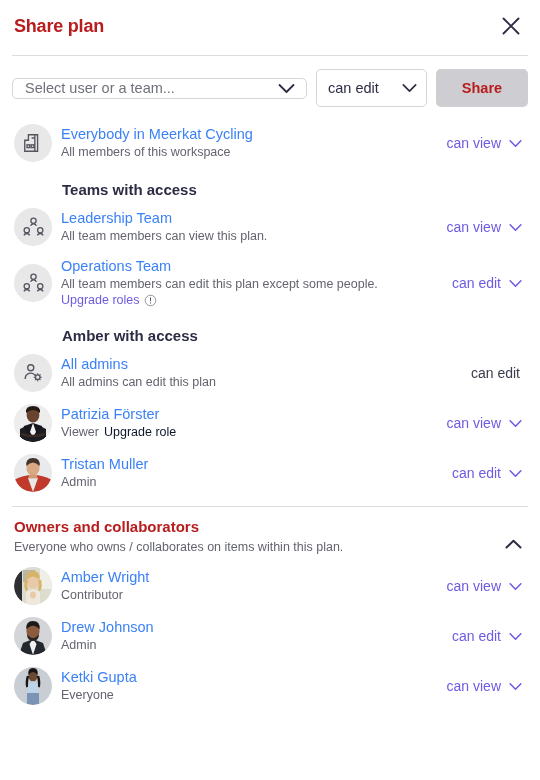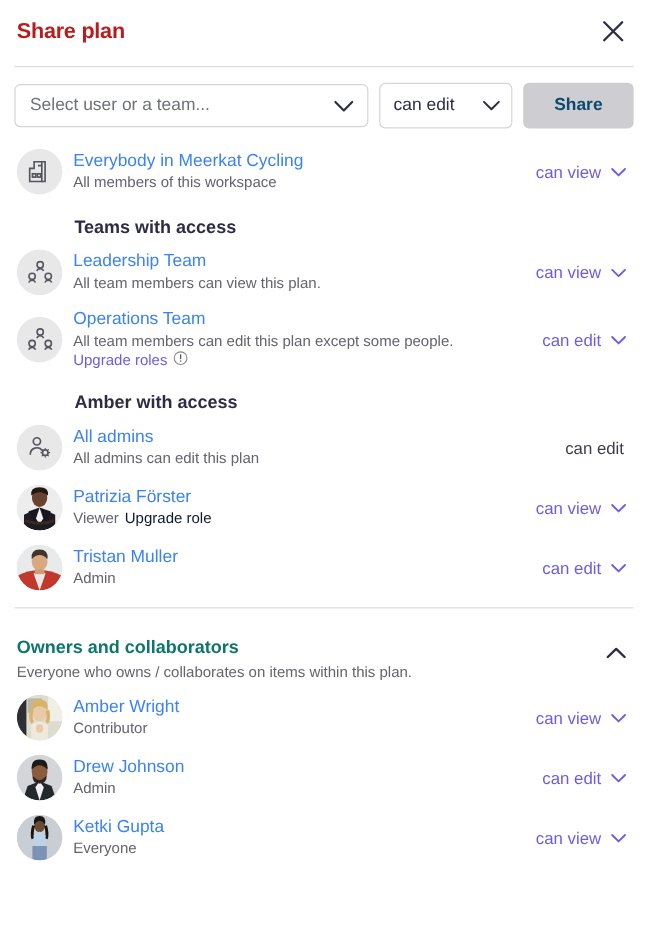--- a/index.html
+++ b/index.html
@@ -47,21 +47,21 @@
 
   
   .invite-row {
     display: flex;
     align-items: center;
     gap: 9px;
     padding: 13px 0 11px 0;
   }
   .select-box {
     flex: 1 1 auto;
-    height: 36px;
+    height: 21px;
     border: 1px solid #d5d5d9;
     border-radius: 5px;
     display: flex;
     align-items: center;
     justify-content: space-between;
     padding: 0 11px 0 12px;
     background: #fff;
     cursor: pointer;
   }
   .select-box .ph {
@@ -82,21 +82,21 @@
   }
   .role-box .val {
     font-size: 14.5px;
     color: #2c2d45;
   }
   .share-btn {
     width: 92px;
     height: 38px;
     border-radius: 5px;
     background: #cdcdd2;
-    color: #0c4a6e;
+    color: #b91c1c;
     font-size: 14.5px;
     font-weight: bold;
     border: none;
     display: flex;
     align-items: center;
     justify-content: center;
     cursor: default;
     font-family: "Liberation Sans", sans-serif;
   }
 
@@ -140,21 +140,21 @@
   }
   .row-sub .link {
     color: #0f172a;
     margin-left: 5px;
   }
   .upgrade-line {
     font-size: 12.5px;
     line-height: 16px;
     color: #6d5be3;
     display: flex;
-    align-items: flex-start;
+    align-items: center;
     gap: 4px;
     cursor: pointer;
   }
   .info-ico { display:block; }
 
   .perm {
     flex: 0 0 auto;
     display: flex;
     align-items: center;
     gap: 8px;
@@ -179,23 +179,22 @@
   }
   .collab-head {
     display: flex;
     align-items: flex-start;
     justify-content: space-between;
     padding: 10px 2px 4px 2px;
   }
   .collab-head .ch-title {
     font-size: 15px;
     font-weight: bold;
-    color: #0f766e;
+    color: #b91c1c;
     line-height: 20px;
-    margin-top: 13px;
   }
   .collab-head .ch-sub {
     font-size: 12.5px;
     color: #63646f;
     line-height: 17px;
     margin-top: 2px;
   }
   .collapse-btn {
     width: 26px; height: 26px;
     display: flex; align-items: center; justify-content: center;

